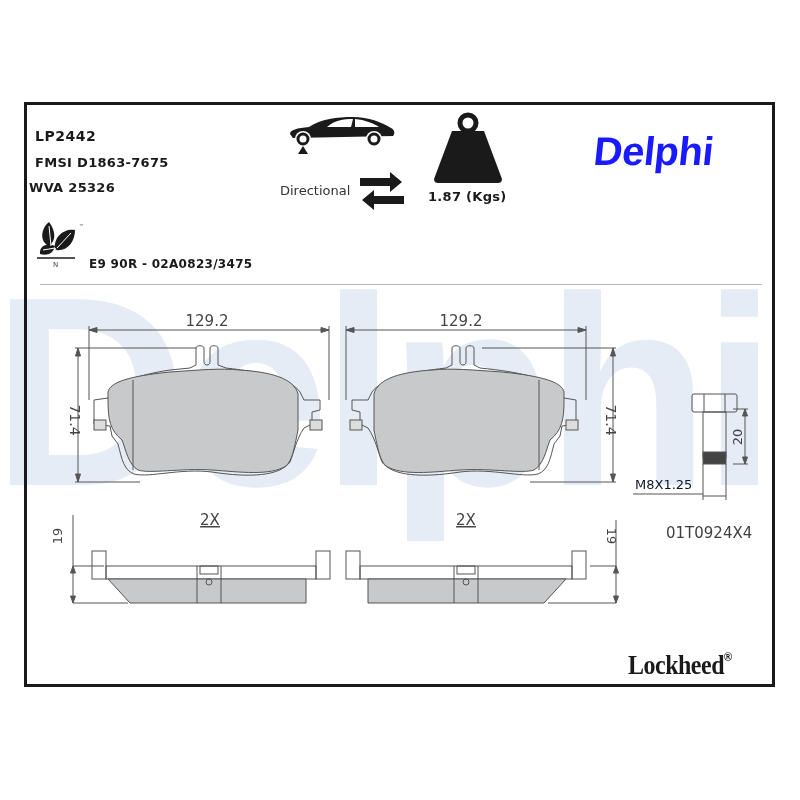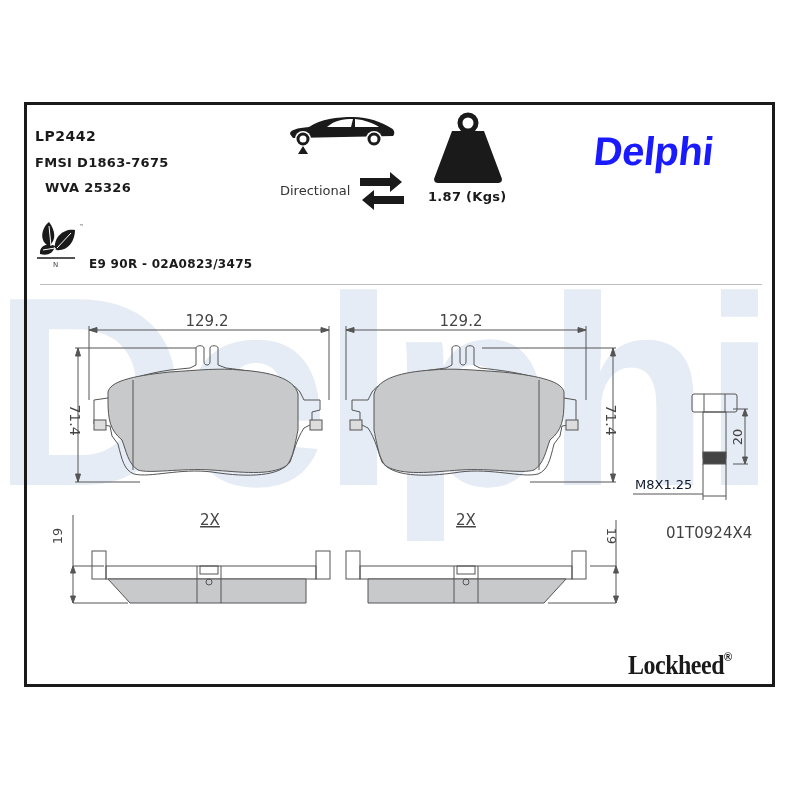--- a/index.html
+++ b/index.html
@@ -3,21 +3,21 @@
 <meta charset="utf-8">
 <style>
   html, body { margin: 0; padding: 0; background: #ffffff; }
   body { width: 800px; height: 800px; position: relative; overflow: hidden; font-family: "DejaVu Sans", sans-serif; color: #1a1a1a; }
   .frame { position: absolute; left: 24px; top: 102px; width: 751px; height: 585px; border: 3px solid #1a1a1a; box-sizing: border-box; }
   .watermark { position: absolute; left: 0; top: 280px; width: 800px; height: 225px; pointer-events: none; }
   .abs { position: absolute; }
   .part-no { left: 35px; top: 128px; font-size: 14px; font-weight: bold; letter-spacing: 0.5px; }
   .ref { font-size: 13px; font-weight: bold; letter-spacing: 0.3px; }
   .fmsi { left: 35px; top: 155px; }
-  .wva { left: 45px; top: 180px; }
+  .wva { left: 29px; top: 180px; }
   .ece { left: 89px; top: 257px; font-size: 12px; font-weight: bold; letter-spacing: 0.3px; }
   .directional { left: 280px; top: 183px; font-size: 13px; color: #333; text-align: right; }
   .weight { left: 428px; top: 189px; font-size: 13px; font-weight: bold; letter-spacing: 0.3px; }
   .delphi { left: 594px; top: 129px; font-size: 40px; font-weight: bold; color: #1a1aff; font-family: "Liberation Sans", sans-serif; letter-spacing: -0.5px; transform: skewX(-6deg); }
   .lockheed { left: 628px; top: 652px; font-size: 24px; font-weight: bold; font-family: "Liberation Serif", serif; color: #1a1a1a; letter-spacing: -0.5px; transform: scaleY(1.15); }
   .lockheed sup { font-size: 11px; font-family: "Liberation Sans", sans-serif; vertical-align: 11px; }
   .dim { font-family: "DejaVu Sans", sans-serif; font-size: 15px; color: #444; font-weight: normal; }
   .code { left: 666px; top: 524px; font-size: 15px; color: #404040; }
   .m8 { left: 635px; top: 477px; font-size: 13px; color: #0f172a; }
   .divider { position: absolute; left: 40px; top: 284px; width: 722px; height: 1px; background: #bbbbbb; }

